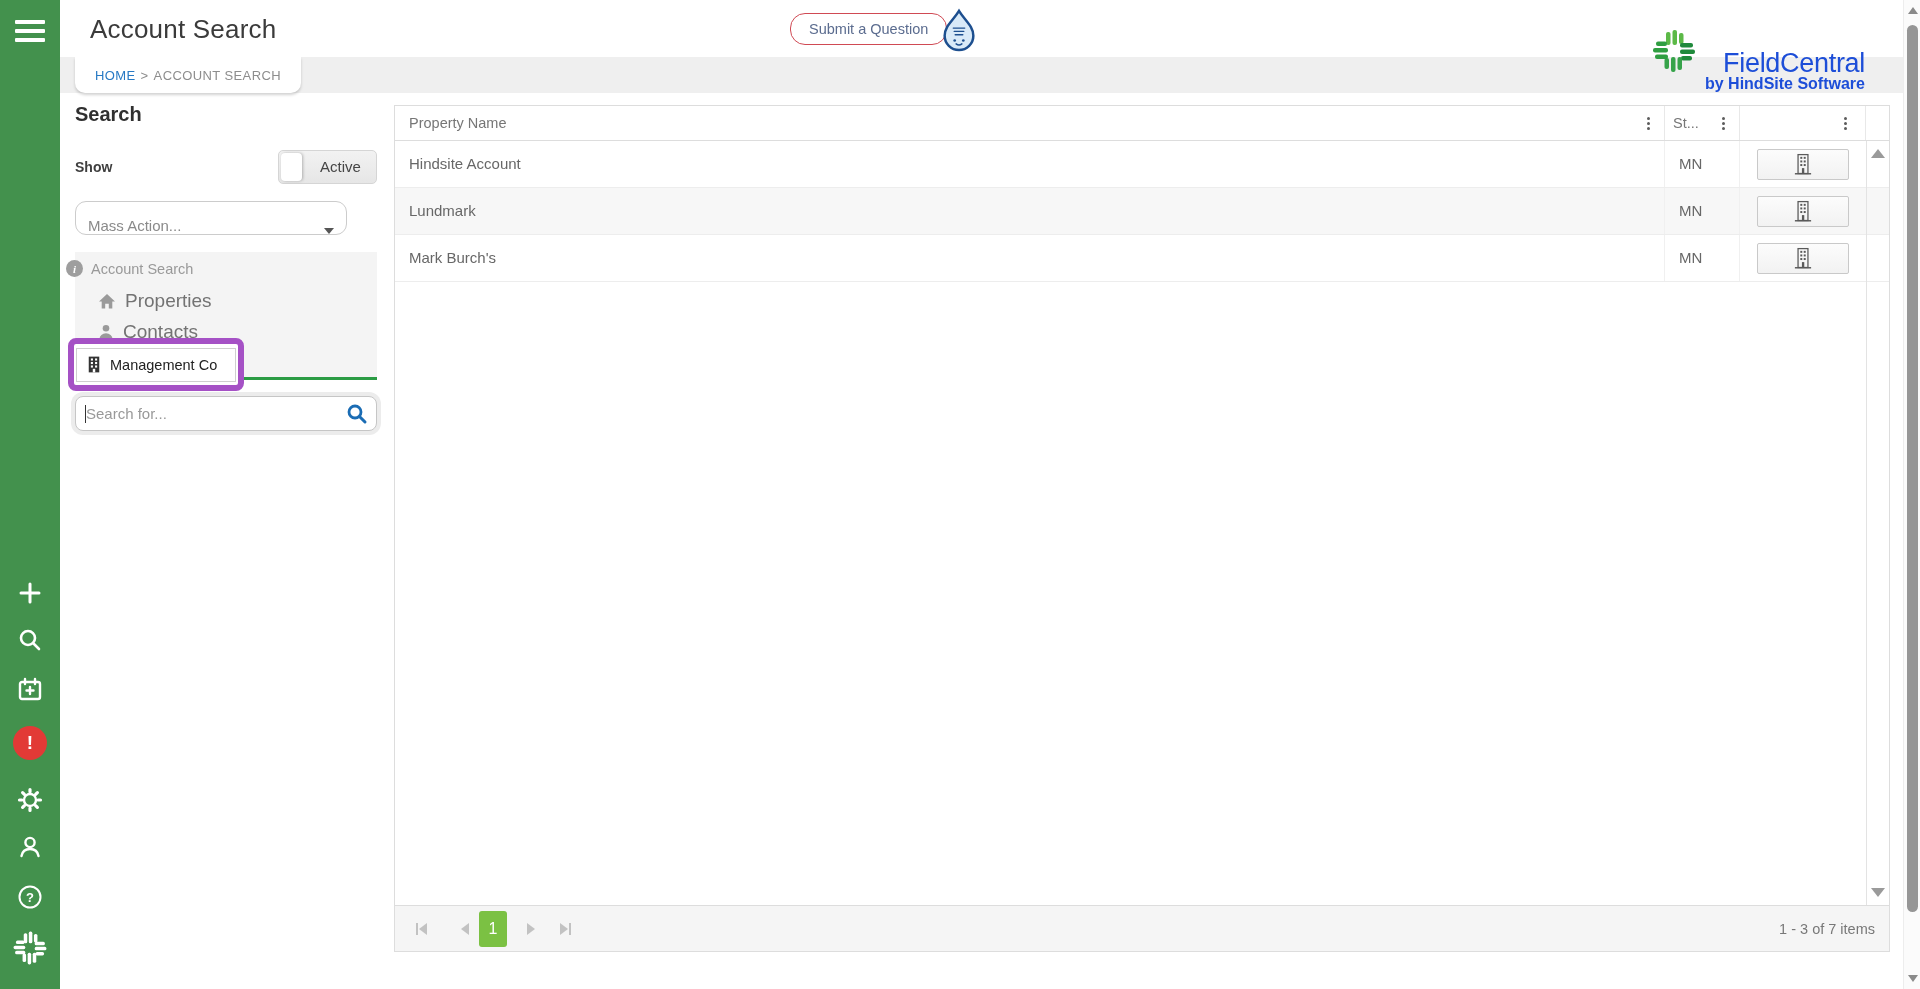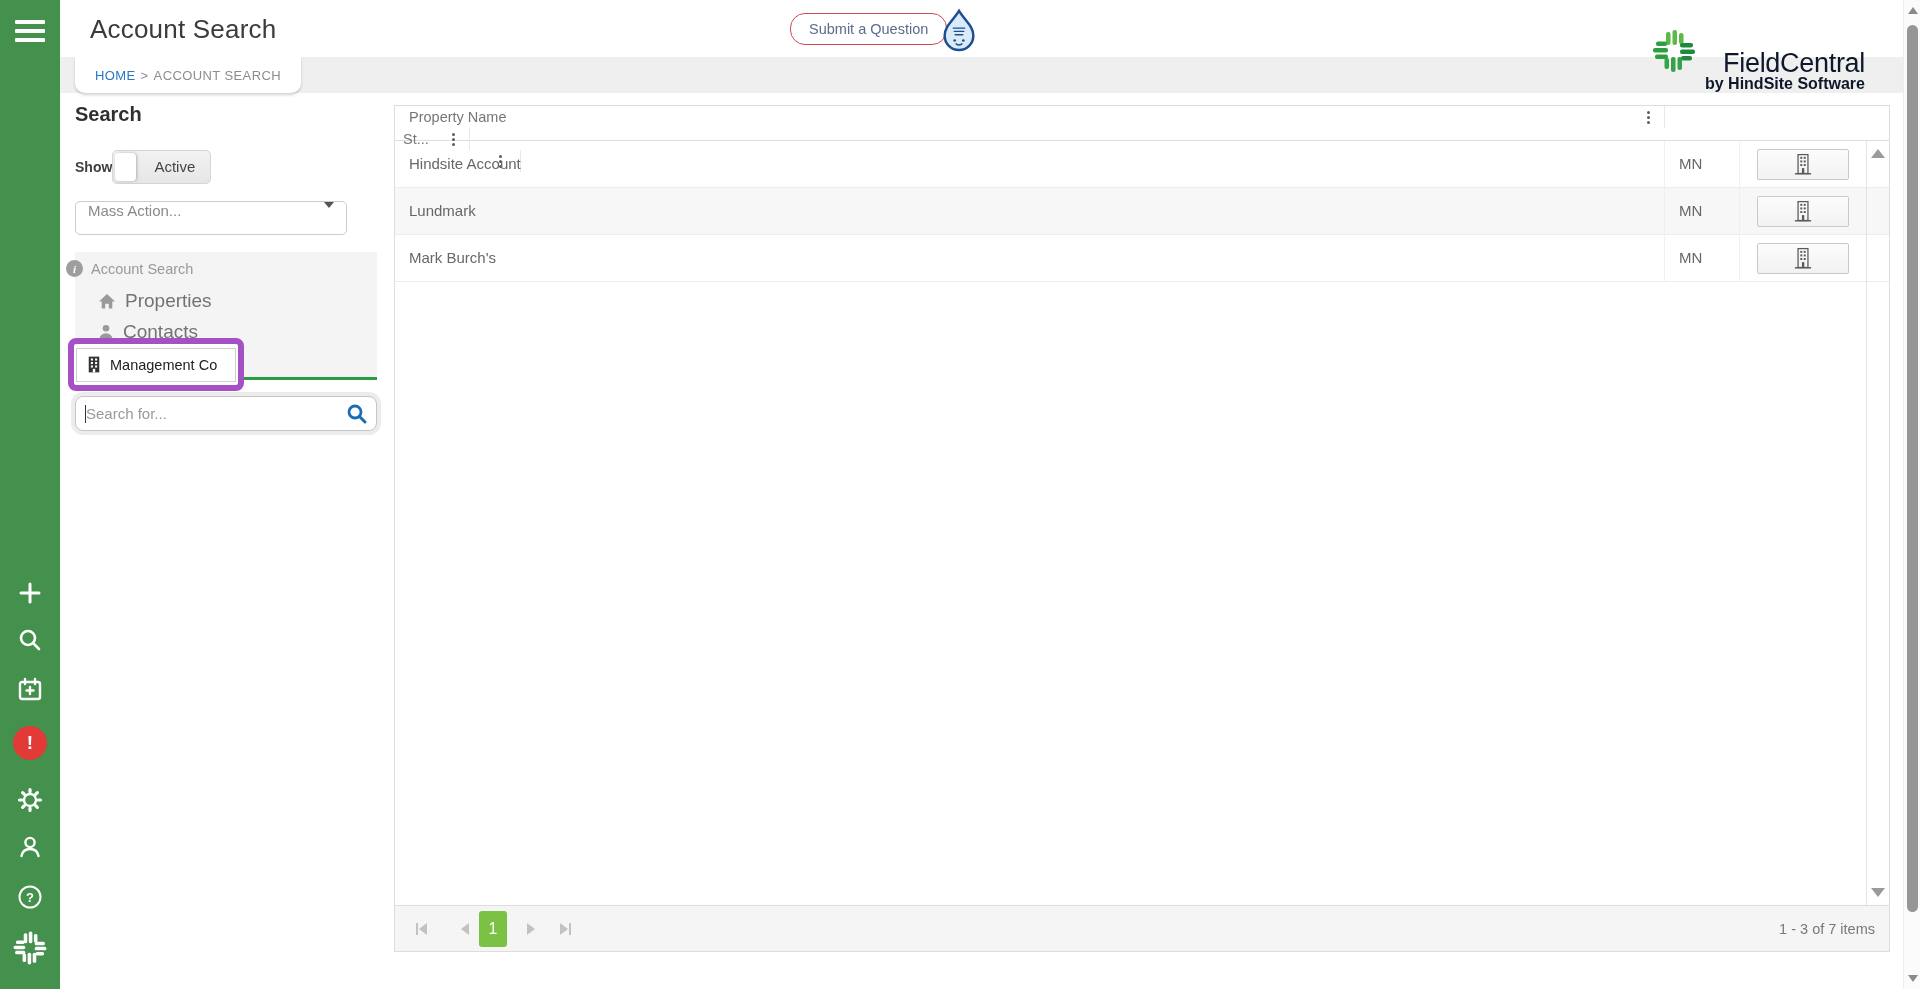--- a/index.html
+++ b/index.html
@@ -12,39 +12,39 @@
   .hamburger i { display:block; height:4px; background:#fff; border-radius:1px; margin-bottom:5px; }
   .side-ic { position:absolute; left:15px; width:30px; height:30px; display:flex; align-items:center; justify-content:center; }
   .alert-circle { width:34px; height:34px; background:#e23a36; border-radius:50%; display:flex; align-items:center; justify-content:center; color:#fff; font-weight:bold; font-size:19px; }
 
   
   .header { position:absolute; left:60px; top:0; width:1843px; height:57px; background:#fff; z-index:10; }
   .page-title { position:absolute; left:30px; top:14px; font-size:26px; font-weight:400; color:#3b3b3b; letter-spacing:.2px; }
   .submit-btn { position:absolute; left:730px; top:13px; height:32px; padding:0 18px; background:#fff; border:1px solid #d04a54; border-radius:15px; color:#5b6c8f; font-size:14.5px; font-family:inherit; cursor:pointer; }
   .drop-wrap { position:absolute; left:878px; top:8px; width:42px; height:44px; }
   .logo-wrap { position:absolute; right:38px; top:9px; display:flex; align-items:center; gap:8px; }
-  .logo-text { text-align:right; color:#0f172a;margin-top:40px; }
+  .logo-text { text-align:right; color:#1d4ed8;margin-top:40px; }
   .logo-name { font-size:27px; font-weight:500; letter-spacing:-.3px; line-height:28px; }
   .logo-tag { font-size:16px; font-weight:700; margin-top:-2px; }
 
   
   .crumb-strip { position:absolute; left:60px; top:57px; width:1843px; height:36px; background:#efefef; z-index:9; }
   .crumb-tab { position:absolute; left:15px; top:0; height:36px; padding:0 20px; background:#fff; border-radius:0 0 10px 10px; box-shadow:0 2px 3px rgba(0,0,0,.18); display:flex; align-items:center; gap:5px; font-size:13px; letter-spacing:.4px; }
   .crumb-home { color:#2779c4; cursor:pointer; }
   .crumb-sep, .crumb-cur { color:#8d8d8d; }
 
   
   .panel { position:absolute; left:75px; top:93px; width:302px; height:380px; }
   .panel-title { position:absolute; left:0; top:10px; font-size:20px; font-weight:700; color:#303030; }
-  .show-row { position:absolute; left:0; top:57px; width:302px; height:34px; display:flex; align-items:center; }
+  .show-row { position:absolute; left:0; top:57px; width:302px; height:34px; display:flex; align-items:center; justify-content:space-between; }
   .show-label { font-size:14px; font-weight:700; color:#3f3f3f; }
   .toggle { position:relative; width:99px; height:34px; background:linear-gradient(#f2f2f2,#e6e6e6); border:1px solid #d5d5d5; border-radius:5px; cursor:pointer; }
   .toggle-knob { position:absolute; left:2px; top:2px; width:21px; height:28px; background:#fff; border-radius:4px; box-shadow:1px 0 3px rgba(0,0,0,.25); }
   .toggle-label { position:absolute; left:26px; right:0; top:0; height:32px; line-height:32px; text-align:center; font-size:15px; color:#454545; }
-  .dropdown { position:absolute; left:0; top:108px; width:272px; height:34px; background:#fff; border:1px solid #ccc; border-radius:5px; display:flex; align-items:flex-start; padding:0 12px; cursor:pointer; }
+  .dropdown { position:absolute; left:0; top:108px; width:272px; height:34px; background:#fff; border:1px solid #ccc; border-radius:11px; display:flex; align-items:flex-end; padding:0 12px; cursor:pointer; }
   .dropdown-value { flex:1; font-size:15px; color:#8a8a8a; }
   .caret-down { width:0; height:0; border-left:5px solid transparent; border-right:5px solid transparent; border-top:6px solid #555; }
 
   .tabgroup { position:absolute; left:0; top:159px; width:302px; height:128px; background:#f4f4f4; border-bottom:3px solid #2b9c44; }
   .group-head { position:absolute; left:-9px; top:8px; display:flex; align-items:center; gap:8px; }
   .info-icon { width:17px; height:17px; border-radius:50%; background:#9e9e9e; color:#fff; font-family:"Liberation Serif",serif; font-style:italic; font-weight:700; font-size:11px; display:flex; align-items:center; justify-content:center; cursor:pointer; }
   .group-label { font-size:14.5px; color:#999; }
   .tab-row { position:absolute; left:23px; display:flex; align-items:center; gap:9px; cursor:pointer; }
   .tab-row span { font-size:19px; color:#737373; }
   .tab-properties { top:38px; }
@@ -54,21 +54,21 @@
   .active-tab span { font-size:14.5px; color:#222; font-weight:500; }
 
   .search-box { position:absolute; left:0; top:303px; width:302px; height:35px; background:#fff; border:1px solid #c6c6c6; border-radius:8px; box-shadow:0 0 0 4px #ececec; }
   .search-box input { position:absolute; left:10px; top:1px; width:240px; height:31px; border:none; outline:none; font-size:15px; color:#444; font-family:inherit; }
   .search-box input::placeholder { color:#999; }
   .text-caret { position:absolute; left:9px; top:8px; width:1px; height:18px; background:#333; }
   .search-go { position:absolute; right:8px; top:6px; width:22px; height:22px; background:none; border:none; cursor:pointer; padding:0; }
 
   
   .grid { position:absolute; left:394px; top:105px; width:1496px; height:847px; border:1px solid #ddd; background:#fff; }
-  .grid-header { display:flex; height:35px; border-bottom:1px solid #ddd;flex-direction:column; }
+  .grid-header { display:flex; height:35px; border-bottom:1px solid #ddd; }
   .gh { display:flex; align-items:center; color:#767676; font-size:14.5px; cursor:pointer; }
   .gh-name { width:1270px; border-right:1px solid #e8e8e8; padding-left:14px; }
   .gh-state { width:75px; border-right:1px solid #e8e8e8; padding-left:8px; }
   .gh-action { width:126px; border-right:1px solid #e8e8e8; }
   .gh-scroll { width:23px; }
   .col-menu { margin-left:auto; margin-right:8px; width:16px; height:22px; display:flex; flex-direction:column; align-items:center; justify-content:center; gap:2px; cursor:pointer; background:none; border:none; }
   .col-menu b { width:3px; height:3px; border-radius:50%; background:#5c5c5c; }
   .gh-action .col-menu { margin-right:12px; }
 
   .grid-body { position:relative; height:764px; }

